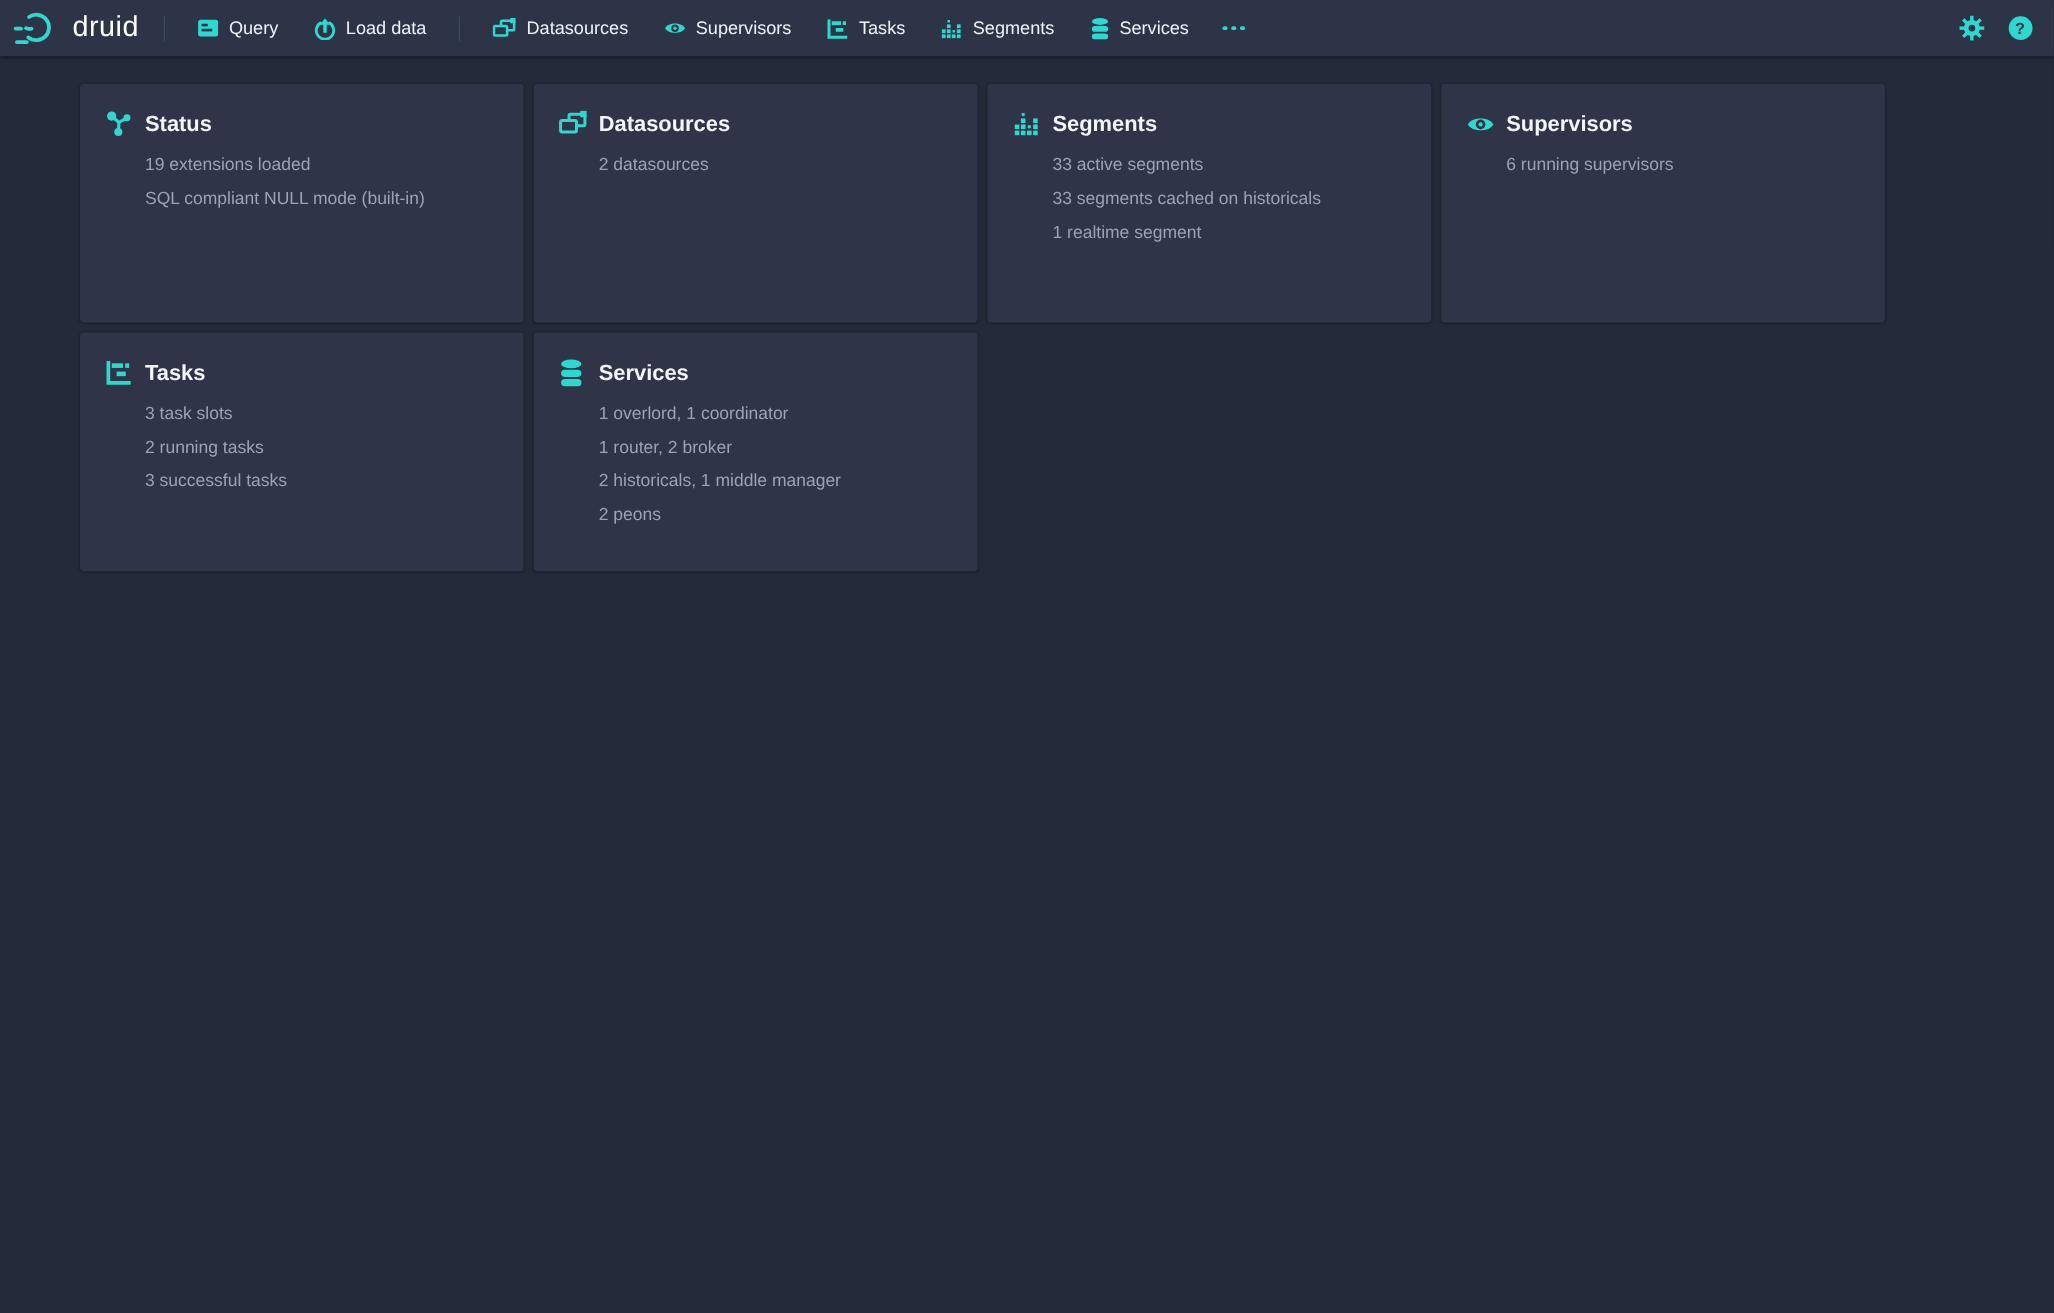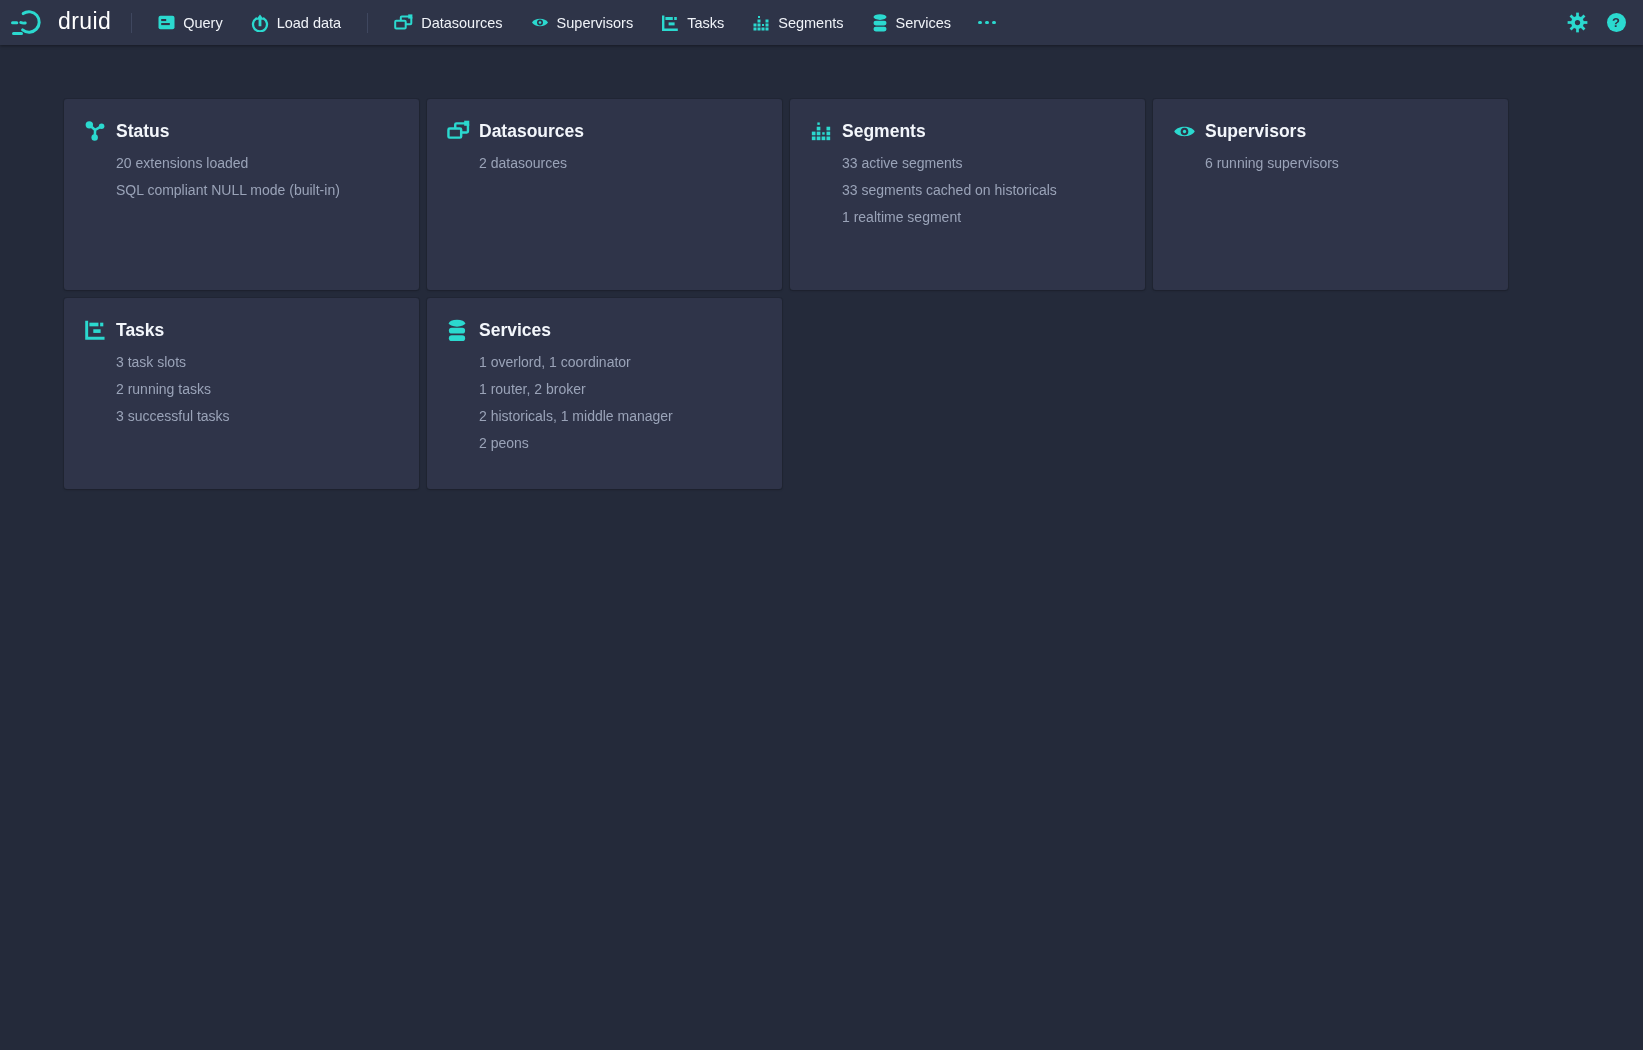--- a/index.html
+++ b/index.html
@@ -40,21 +40,21 @@
   .dot{width:3.6px;height:3.6px;border-radius:50%;background:var(--accent);}
   .nav-right{margin-left:auto;display:flex;align-items:center;gap:13px;}
   .icon-btn{width:26px;height:26px;display:flex;align-items:center;justify-content:center;cursor:pointer;}
   .help-circle{
     width:19px;height:19px;border-radius:50%;background:var(--accent);
     display:flex;align-items:center;justify-content:center;
     color:var(--bg-nav);font-size:13px;font-weight:700;line-height:1;
   }
   
   .main{padding:22px 0 0 64px;}
-  .cards{display:flex;flex-wrap:wrap;gap:8px;width:1448px;margin-top:32px;}
+  .cards{display:flex;flex-wrap:wrap;gap:8px;width:1448px;}
   .card{
     width:355px;height:191px;
     background:var(--bg-card);
     border-radius:3px;
     padding:20px;
     position:relative;
     cursor:pointer;
     box-shadow:0 0 0 1px rgba(17,20,24,.15),0 1px 2px rgba(17,20,24,.3);
     --icon-bg:var(--bg-card);
   }
@@ -209,21 +209,21 @@
       <span class="card-icon">
         <svg width="22" height="22" viewBox="0 0 19 19" fill="none">
           <path d="M5 4.5 L9.6 8.6 M15 5.6 L9.6 8.6 M9.3 14.8 L9.6 8.6" stroke="var(--accent)" stroke-width="2.2"></path>
           <circle cx="4.6" cy="4.2" r="3.2" fill="var(--accent)"></circle>
           <circle cx="15.2" cy="5.4" r="2.4" fill="var(--accent)"></circle>
           <circle cx="9.2" cy="15.2" r="2.8" fill="var(--accent)"></circle>
         </svg>
       </span>
       <div class="card-content">
         <h3 class="card-title">Status</h3>
-        <p class="card-line">20 extensions loaded</p>
+        <p class="card-line">19 extensions loaded</p>
         <p class="card-line">SQL compliant NULL mode (built-in)</p>
       </div>
     </article>
 
     <article class="card">
       <span class="card-icon">
         <svg width="23" height="21" viewBox="0 0 19 17" fill="none">
           <rect x="6.8" y="2.6" width="10.5" height="7.6" rx="1" stroke="var(--accent)" stroke-width="2"></rect>
           <rect x="14.2" y="0.4" width="4.2" height="4.2" fill="var(--accent)"></rect>
           <rect x="1.2" y="6.8" width="10.5" height="7.6" rx="1" fill="var(--icon-bg)" stroke="var(--accent)" stroke-width="2"></rect>

